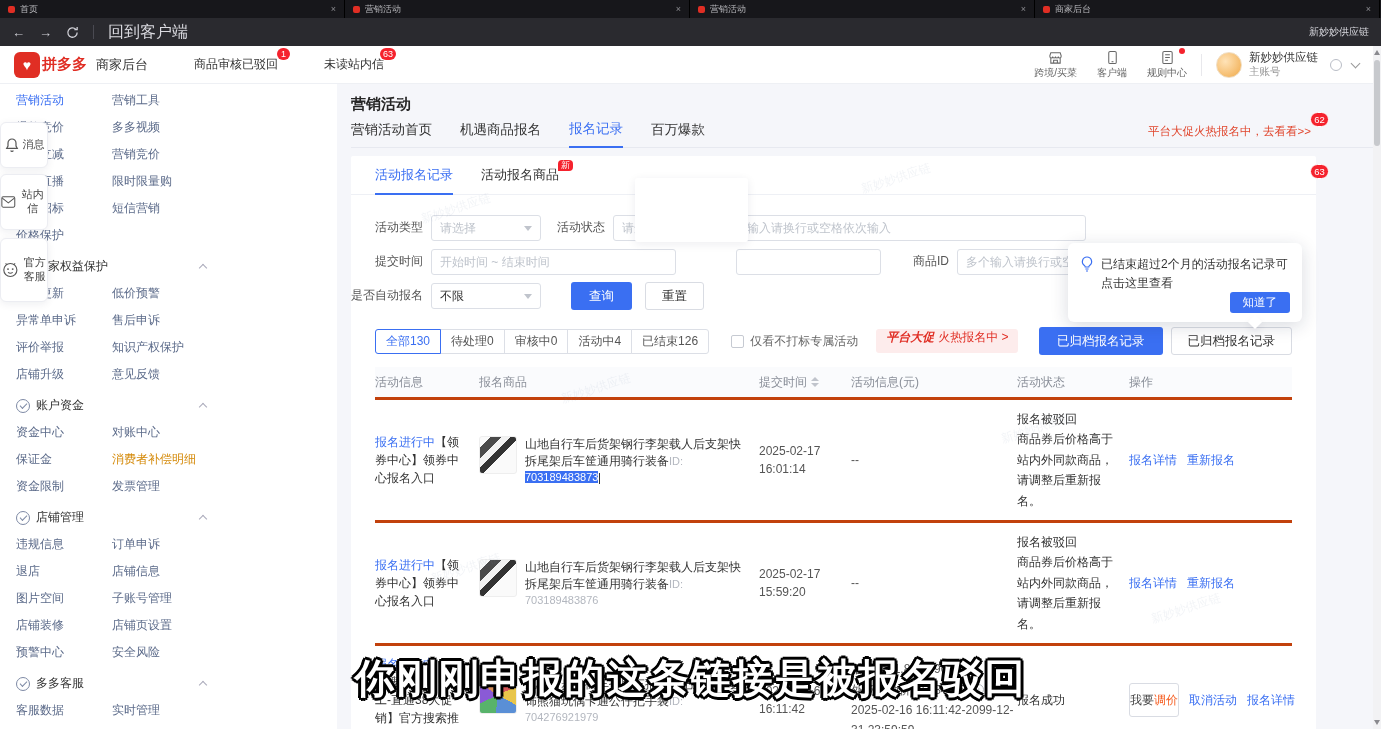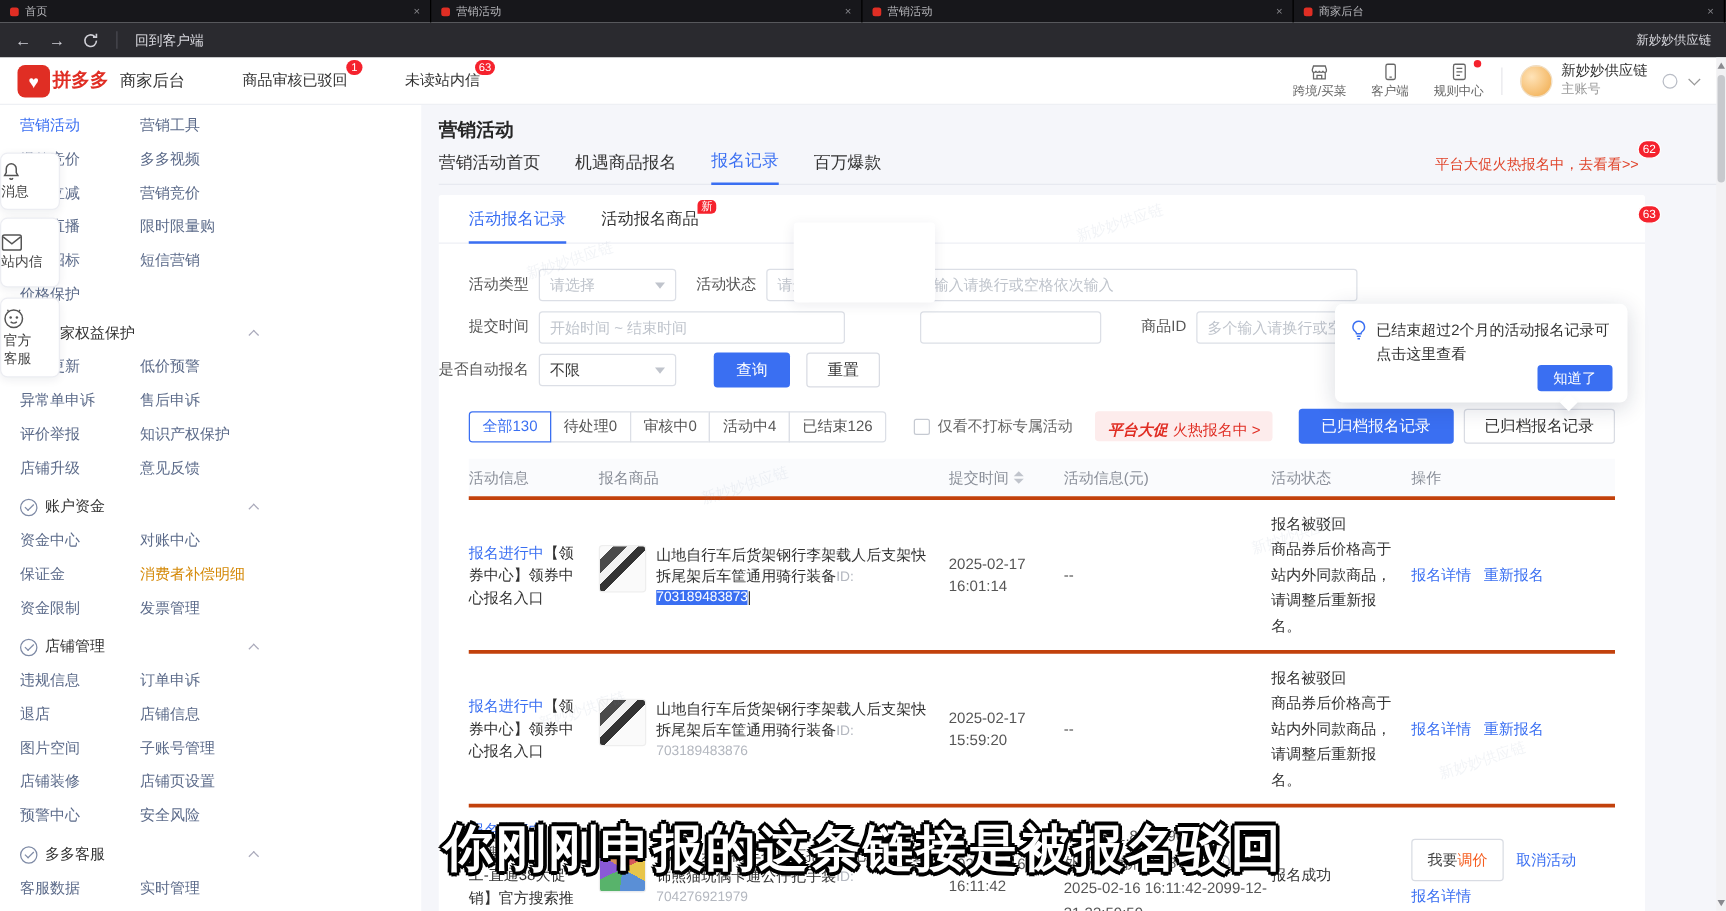--- a/index.html
+++ b/index.html
@@ -8,21 +8,21 @@
   .stage { position:relative; width:1381px; height:729px; overflow:hidden; background:#f5f6fa; }
 
   
   .tabbar { height:18px; background:#17171b; display:flex; align-items:stretch; }
   .btab { width:345px; display:flex; align-items:center; gap:5px; padding:0 8px; border-right:1px solid #000; color:#b7b7bb; font-size:9px; overflow:hidden; }
   .btab .fav { width:7px; height:7px; border-radius:2px; background:#e02e24; flex:none; }
   .btab .bx { margin-left:auto; color:#8a8a8f; font-size:9px; }
   .navbar { height:28px; background:#2a2a2f; display:flex; align-items:center; color:#c9c9cf; padding:0 12px; gap:14px; }
   .navbar .nbtn { font-size:13px; color:#cfcfd6; }
   .navbar .sep { width:1px; height:14px; background:#4a4a52; }
-  .navbar .navlink { font-size:11px; color:#dadae0; }
+  .navbar .navlink { font-size:16px; color:#dadae0; }
   .navbar .acct { margin-left:auto; font-size:10px; color:#d6d6dc; }
 
   
   .apphdr { height:38px; background:#fff; display:flex; align-items:center; padding:0 14px; border-bottom:1px solid #eef0f4; position:relative; z-index:5; }
   .logo { width:26px; height:26px; border-radius:6px; background:#e02e24; color:#fff; display:flex; align-items:center; justify-content:center; font-size:14px; flex:none; }
   .brand { color:#e02e24; font-weight:bold; font-size:15px; margin-left:2px; }
   .brandsub { font-size:13px; color:#333; margin-left:9px; }
   .search { margin-left:190px; width:372px; height:28px; border-radius:14px; background:#f4f5f7; display:flex; align-items:center; padding:0 12px; gap:6px; color:#9aa0aa; }
   .hlink { position:relative; margin-left:46px; font-size:12px; color:#333; }
   .hbadge { position:absolute; top:-8px; right:-12px; background:#f5222d; color:#fff; font-size:9px; line-height:12px; min-width:13px; text-align:center; border-radius:7px; padding:0 3px; }
@@ -74,21 +74,21 @@
 
   
   .chiprow { display:flex; align-items:center; margin:4px 24px 0 24px; }
   .chips { display:flex; }
   .chip { height:25px; border:1px solid #dcdfe6; margin-left:-1px; padding:0 10px; display:flex; align-items:center; font-size:12px; color:#555; background:#fff; cursor:pointer; }
   .chip:first-child { margin-left:0; border-radius:3px 0 0 3px; }
   .chip:last-child { border-radius:0 3px 3px 0; }
   .chip.active { border-color:#3a6ff2; color:#3a6ff2; position:relative; z-index:1; }
   .ckbox { width:13px; height:13px; border:1px solid #c6cad2; border-radius:2px; background:#fff; margin:0 6px 0 22px; flex:none; }
   .cklabel { font-size:12px; color:#666; }
-  .hotbadge { margin-left:18px; background:#fdecec; border-radius:3px; height:24px; display:flex; align-items:flex-end; padding:0 10px; font-size:12px; color:#e02e24; gap:4px; }
+  .hotbadge { margin-left:18px; background:#fdecec; border-radius:3px; height:24px; display:flex; align-items:flex-start; padding:0 10px; font-size:12px; color:#e02e24; gap:4px; }
   .hotbadge b { font-style:italic; }
   .rbtns { margin-left:auto; display:flex; gap:8px; }
 
   
   .tbl { margin:12px 24px 0 0; padding-left:24px; }
   .trow, .thead { display:flex; align-items:flex-start; }
   .thead { align-items:center; height:30px; color:#8a8f99; font-size:12px; background:#fafbfd; }
   .c1{width:104px;flex:none;} .c2{width:280px;flex:none;} .c3{width:92px;flex:none;} .c4{width:166px;flex:none;} .c5{width:112px;flex:none;} .c6{width:185px;flex:none;}
   .trow { border-top:3px solid #c2410c; padding:9px 0; font-size:12px; color:#444;align-items:center; }
   .act .pref { color:#3a6ff2; }
@@ -99,36 +99,36 @@
   .thumb.kids { background:conic-gradient(#d65a5a 0 18%, #e8c54a 0 33%, #5a8fd6 0 52%, #58b36b 0 68%, #8a5ad6 0 84%, #d68e5a 0); }
   .ptitle2 { color:#333; line-height:1.45; max-height:35px; overflow:hidden; }
   .pid { color:#b3b7bf; font-size:11px; margin-top:3px; }
   .pid .sel { background:#3a6ff2; color:#fff; }
   .cursor { display:inline-block; width:1px; height:11px; background:#333; vertical-align:middle; margin-left:1px; }
   .time { color:#555; line-height:1.5; }
   .info { color:#555; line-height:1.7; }
   .state { color:#333; line-height:1.7; padding-right:10px; }
   .ops { line-height:2; }
   .oplink { color:#3a6ff2; margin-right:10px; cursor:pointer; white-space:nowrap; }
-  .opbtn { display:inline-flex; border:1px solid #d9dce3; border-radius:3px; padding:4px 12px; margin-right:10px; background:#fff; cursor:pointer; }
+  .opbtn { display:inline-flex; border:1px solid #d9dce3; border-radius:3px; padding:4px 0; margin-right:10px; background:#fff; cursor:pointer; }
   .opbtn .o2 { color:#f55c1f; }
   .sort { display:inline-flex; flex-direction:column; gap:2px; margin-left:4px; vertical-align:middle; }
   .sort i { width:0; height:0; border-left:4px solid transparent; border-right:4px solid transparent; display:block; }
   .sort .up { border-bottom:4px solid #c0c4cc; }
   .sort .dnn { border-top:4px solid #c0c4cc; }
   .icirc { display:inline-block; width:11px; height:11px; border:1px solid #b6bac2; border-radius:50%; font-size:8px; line-height:11px; text-align:center; color:#9aa0aa; vertical-align:1px; margin-left:2px; }
 
   
   .whitebox { position:absolute; left:635px; top:178px; width:113px; height:64px; background:#fff; border-radius:3px; box-shadow:0 2px 10px rgba(20,30,60,.08); z-index:6; }
   .tooltip { position:absolute; left:1068px; top:243px; width:234px; height:79px; background:#fff; border-radius:6px; box-shadow:0 4px 18px rgba(20,30,60,.16); z-index:8; padding:12px 12px 10px 12px; }
   .tooltip::after { content:""; position:absolute; bottom:-5px; left:182px; width:10px; height:10px; background:#fff; transform:rotate(45deg); box-shadow:3px 3px 8px rgba(20,30,60,.08); }
   .tipbody { display:flex; gap:7px; font-size:12px; color:#333; line-height:1.55; }
   .tipbtn { position:absolute; right:12px; bottom:9px; background:#3a6ff2; color:#fff; border-radius:3px; font-size:11.5px; padding:3px 13px; cursor:pointer; }
   .bulb { flex:none; margin-top:1px; }
-  .railbox { position:absolute; left:0; width:48px; background:#fff; border:1px solid #ecedf2; border-radius:6px; box-shadow:0 2px 8px rgba(20,30,60,.07); display:flex; flex-direction:column; align-items:flex-start; justify-content:center; gap:3px; color:#444; font-size:11px; cursor:pointer; }
+  .railbox { position:absolute; left:0; width:48px; background:#fff; border:1px solid #ecedf2; border-radius:6px; box-shadow:0 2px 8px rgba(20,30,60,.07); display:flex; flex-direction:row; align-items:center; justify-content:center; gap:3px; color:#444; font-size:11px; cursor:pointer; }
   .railbadge { position:absolute; z-index:10; background:#f5222d; color:#fff; border:1.5px solid #fff; border-radius:9px; font-size:9.5px; line-height:13px; min-width:19px; text-align:center; padding:0 3px; }
   .raillabel { text-align:center; line-height:1.25; }
 
   .subtitle { position:absolute; left:50%; top:651px; transform:translateX(-50%); white-space:nowrap; font-size:40px; font-weight:800; letter-spacing:2px; color:#fff; z-index:20;
     text-shadow:3px 0 0 #000,-3px 0 0 #000,0 3px 0 #000,0 -3px 0 #000,2px 2px 0 #000,-2px -2px 0 #000,2px -2px 0 #000,-2px 2px 0 #000; }
 
   .vscroll { position:absolute; right:0; top:46px; bottom:0; width:8px; background:#f2f2f4; z-index:30; }
   .vscroll .thumbv { position:absolute; top:14px; left:1px; width:6px; height:86px; border-radius:3px; background:#c7c9cd; }
   .arr { position:absolute; left:1px; width:0; height:0; border-left:3px solid transparent; border-right:3px solid transparent; }
   .arr.up { top:4px; border-bottom:5px solid #8a8a8f; }

